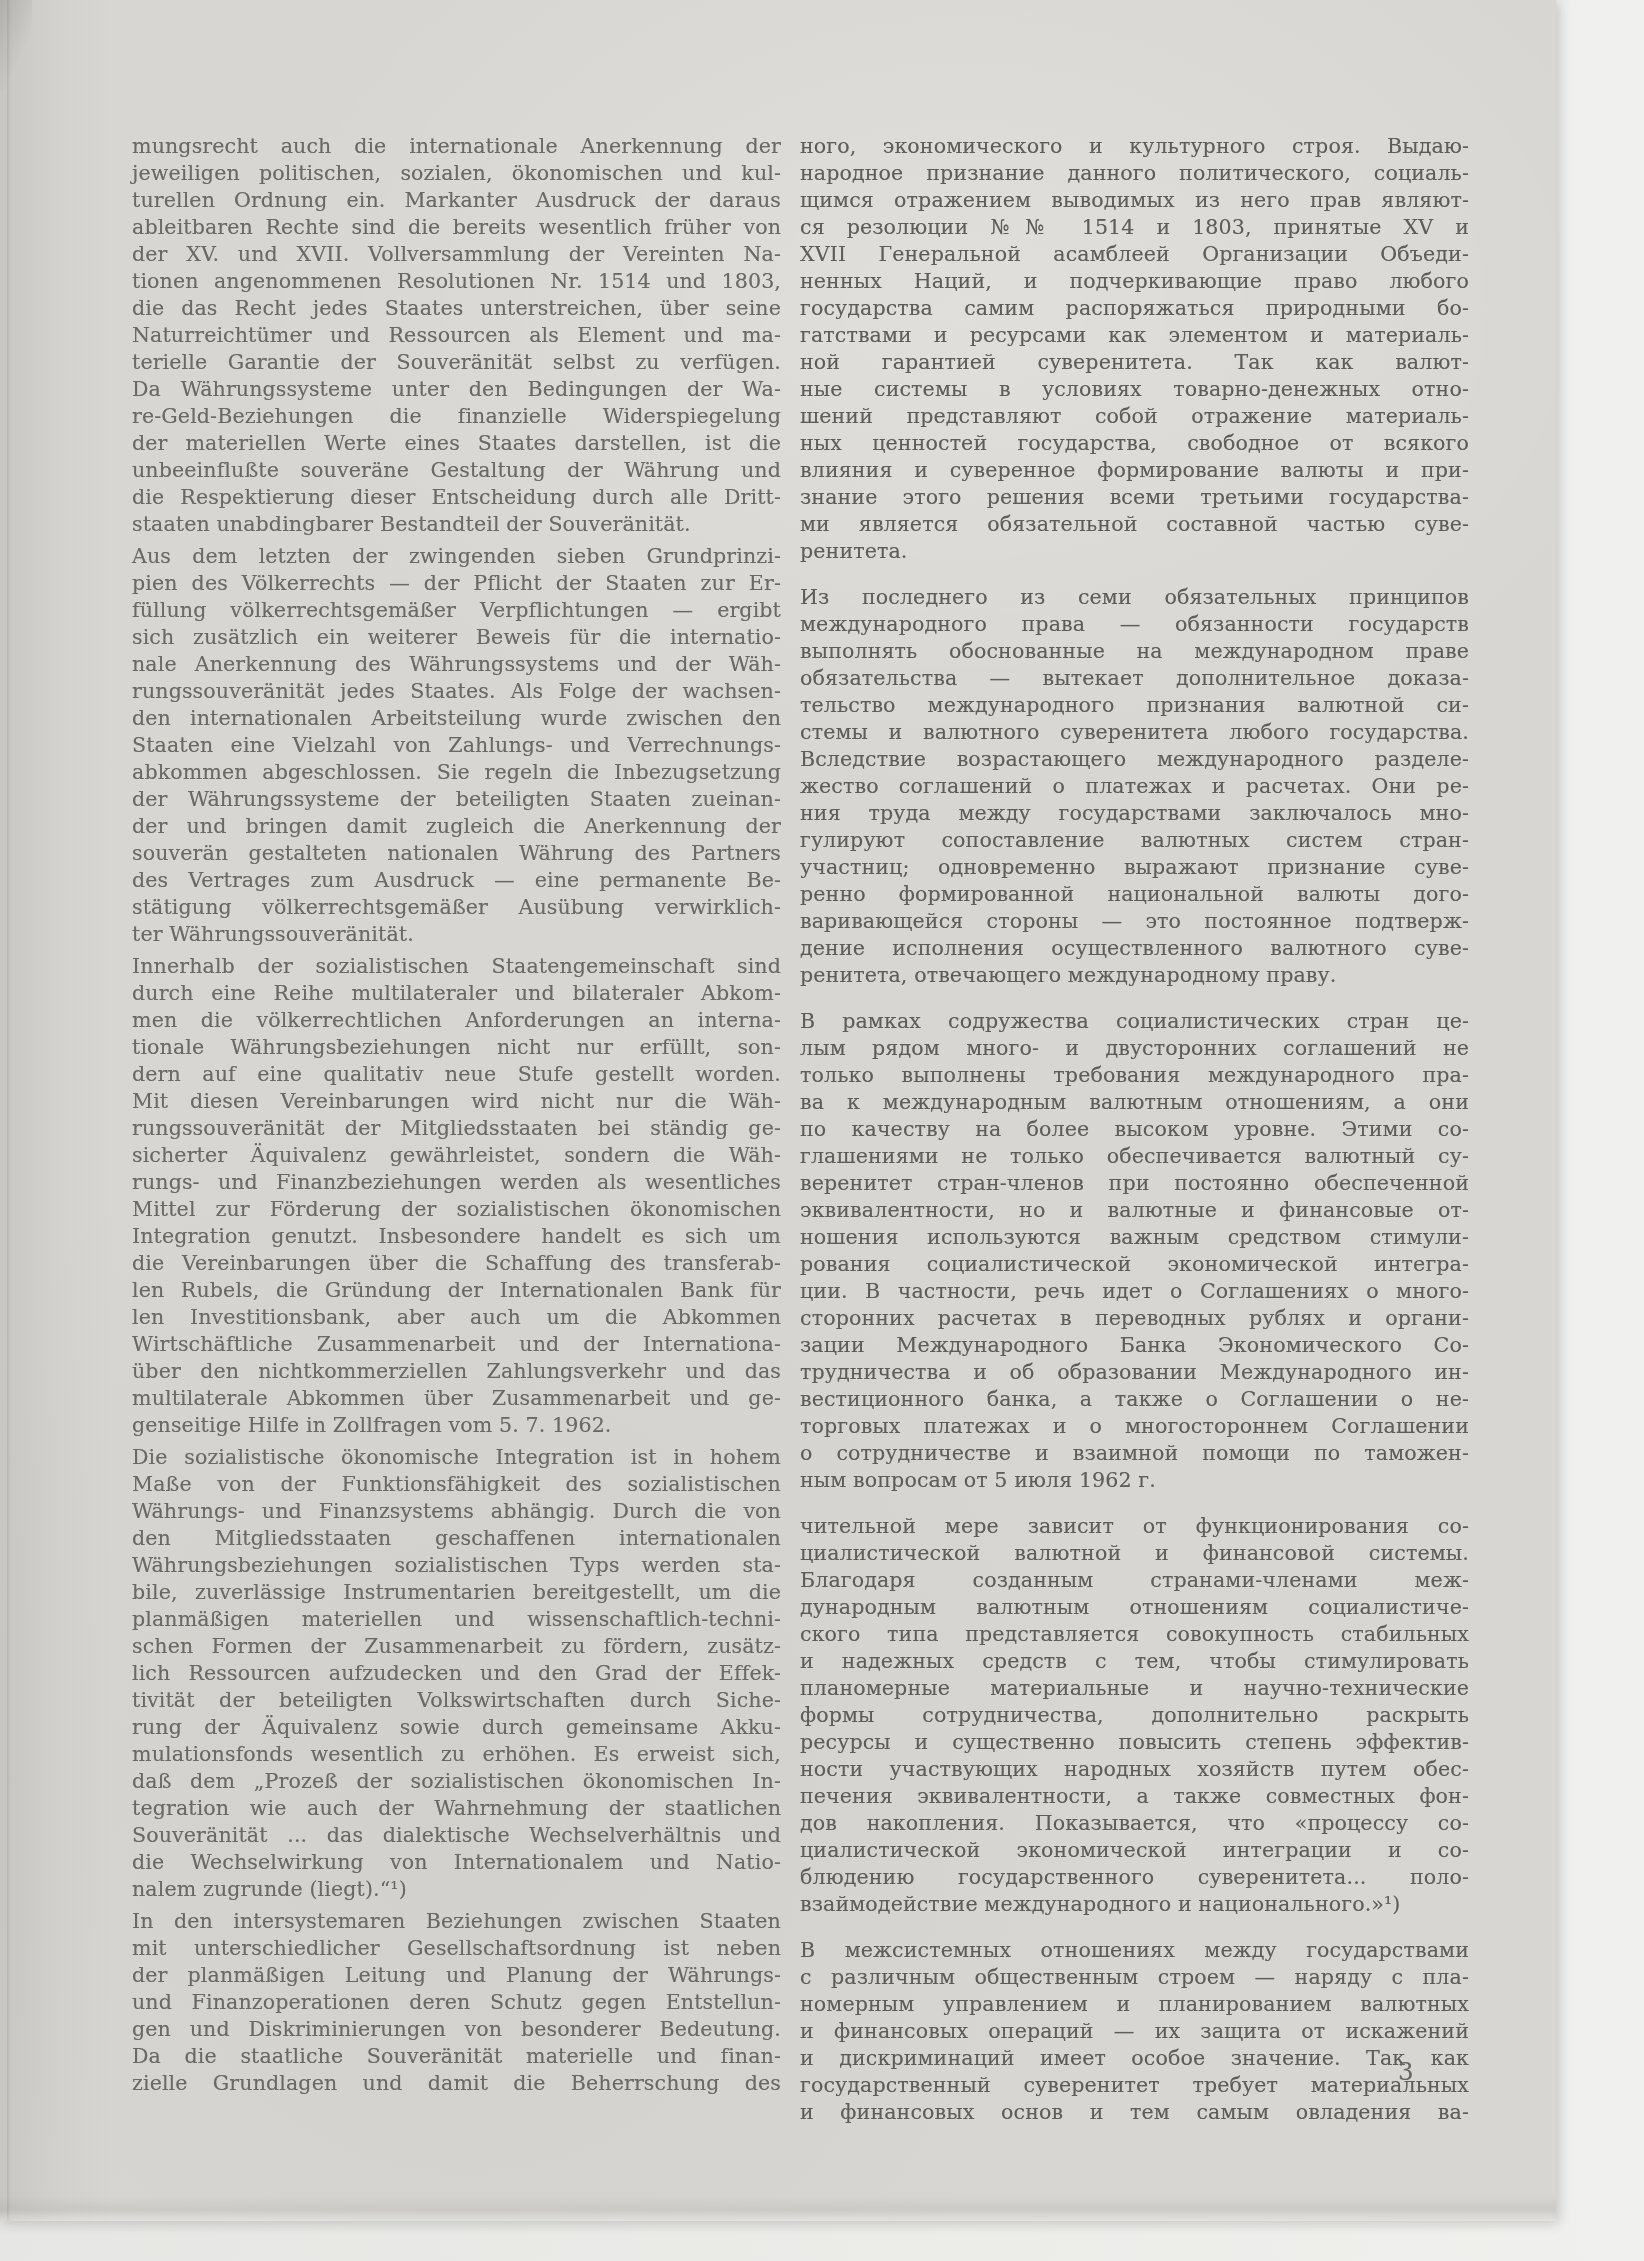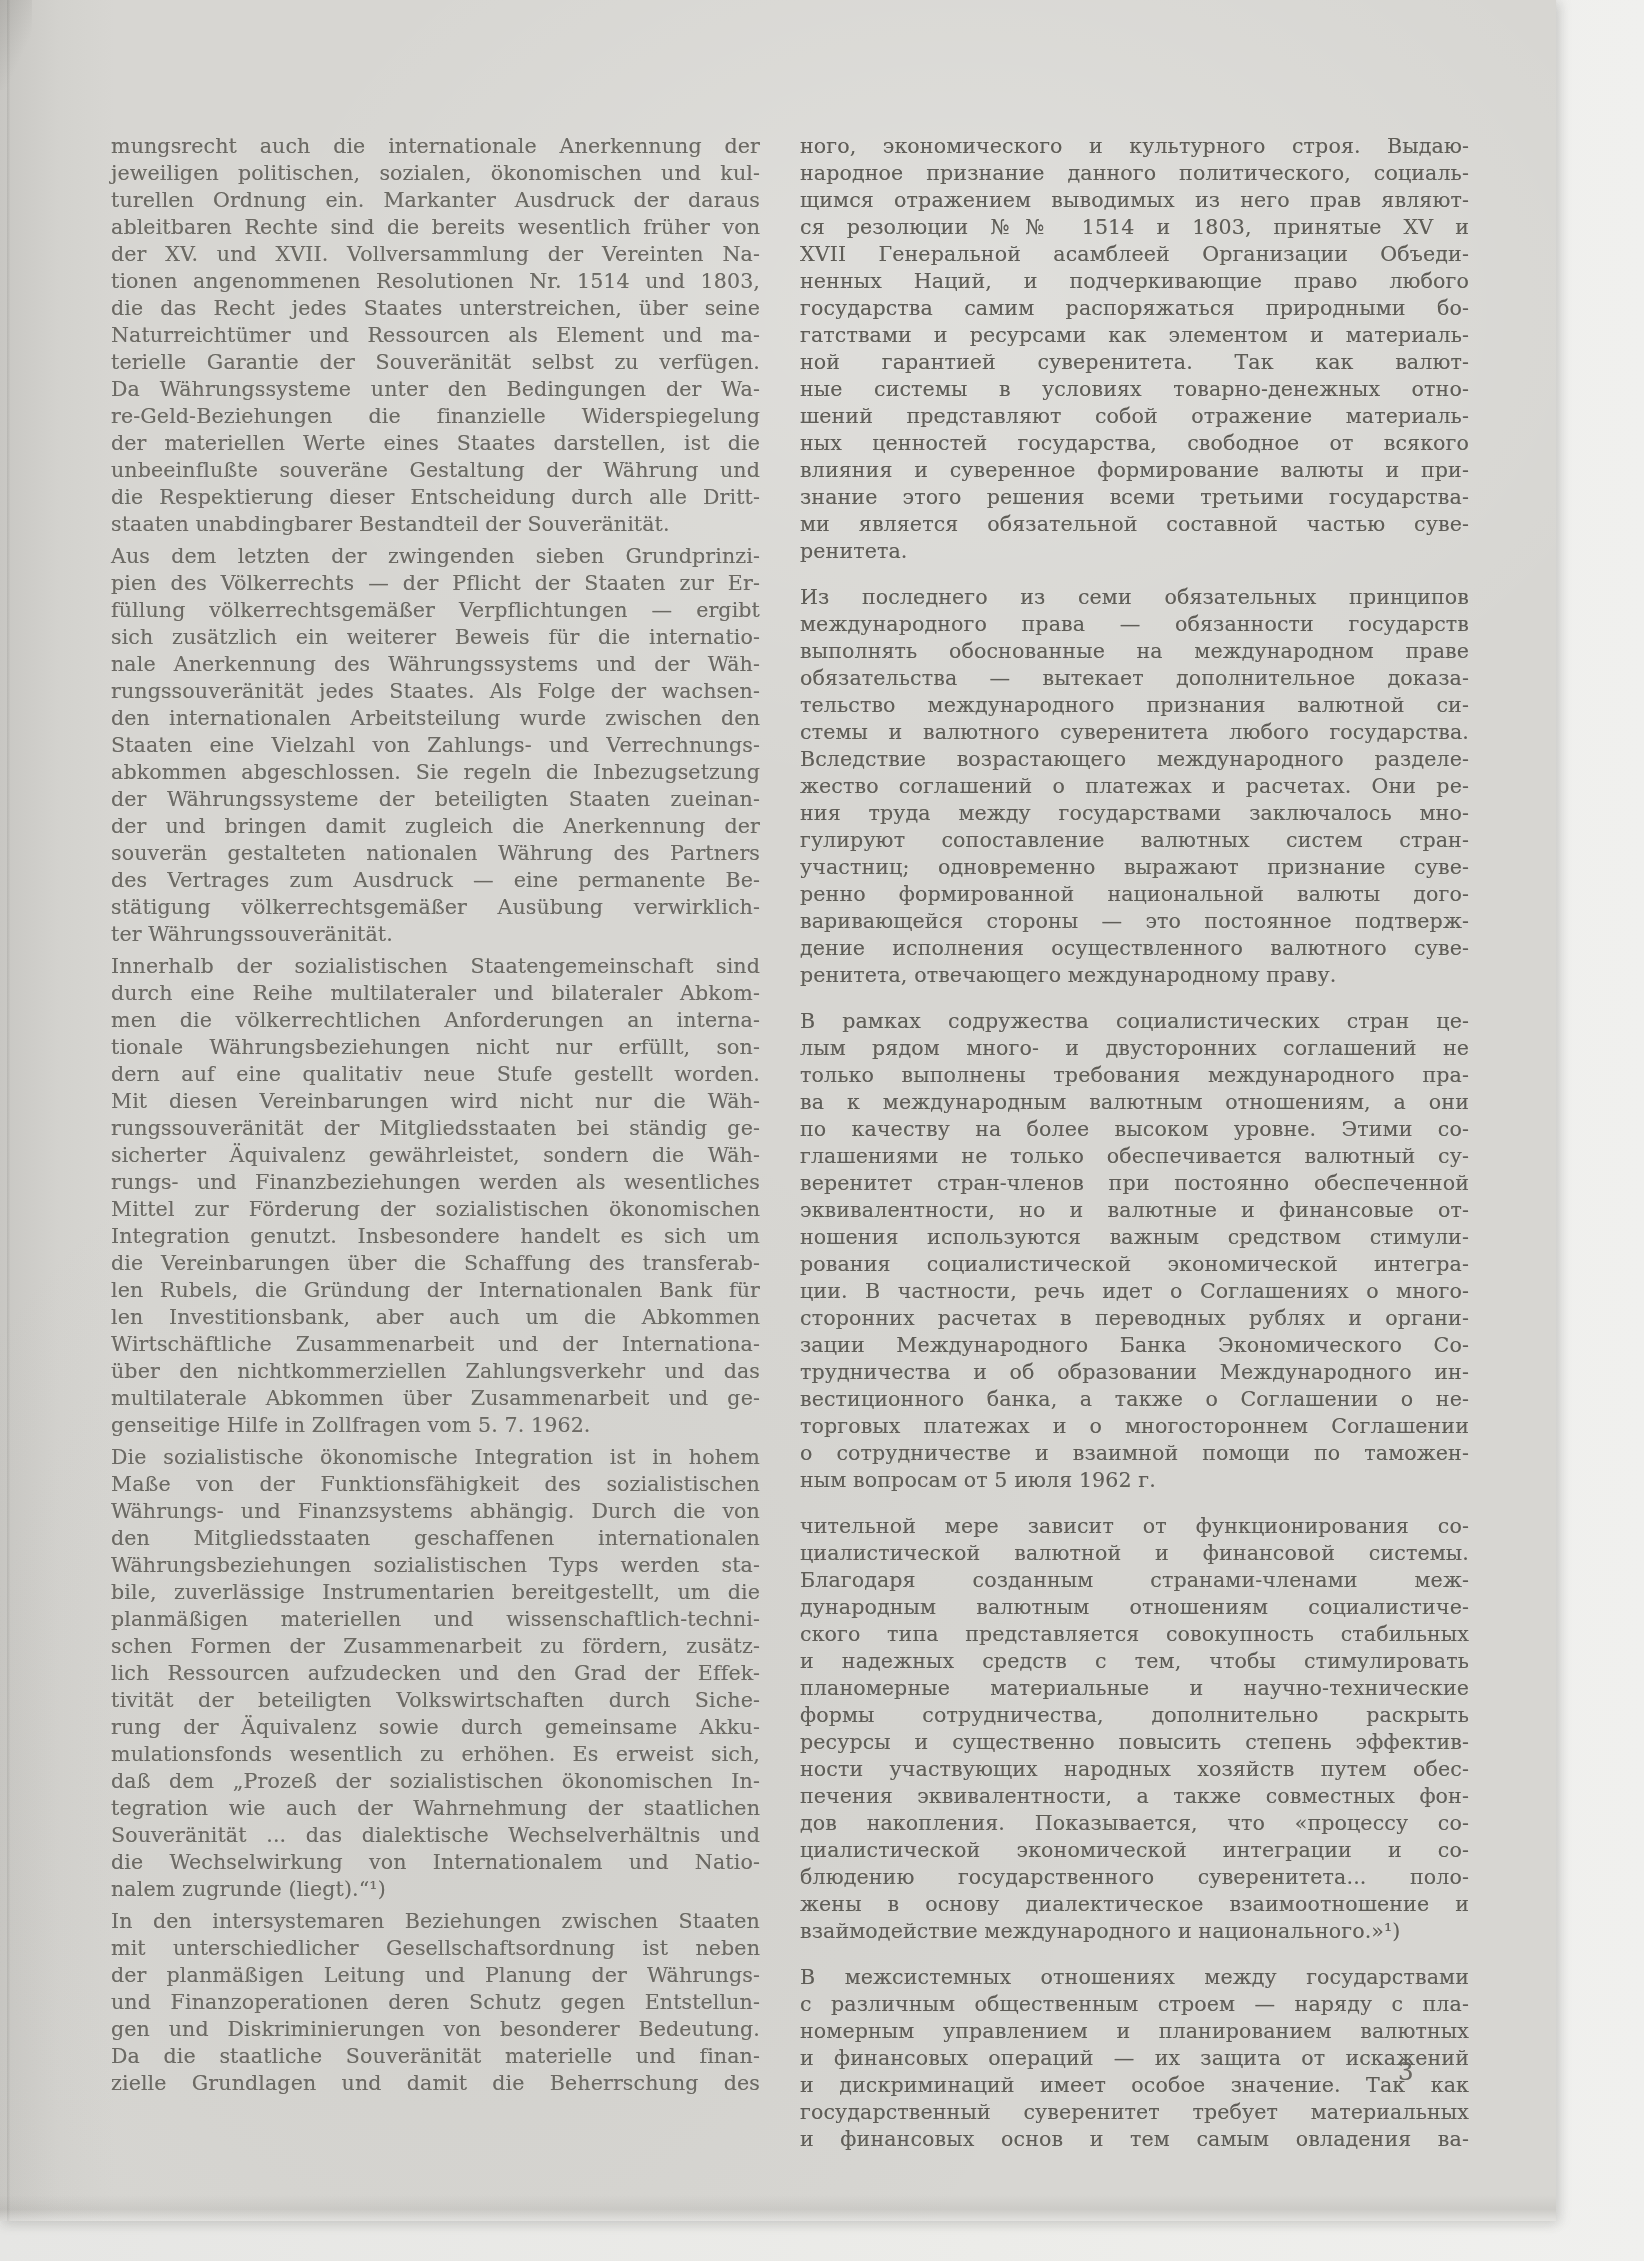--- a/index.html
+++ b/index.html
@@ -42,21 +42,21 @@
     background: linear-gradient(to bottom, rgba(255,255,255,0) 0%, rgba(104,102,98,0.10) 55%, rgba(255,255,255,0.30) 100%);
   }
   .columns { position: absolute; top: 133px; left: 0; right: 0; }
   .column {
     position: absolute;
     font-size: 20.6px;
     line-height: 27px;
     letter-spacing: 0.1px;
     text-shadow: 0 0 0.6px rgba(99,97,91,0.45);
   }
-  .column.german  { left: 111px;  width: 649px; color: #6b6963; }
+  .column.german  { left: 132px;  width: 649px; color: #6b6963; }
   .column.russian { left: 800px; width: 669px; color: #5f5d57; }
   .paragraph { margin: 0; }
   .german  .paragraph + .paragraph { margin-top: 5px; }
   .russian .paragraph + .paragraph { margin-top: 19px; }
   .line {
     text-align: justify;
     text-align-last: justify;
     white-space: normal;
   }
   .line.para-end { text-align-last: left; }
@@ -224,21 +224,20 @@
           <div class="line">ского типа представляется совокупность стабильных</div>
           <div class="line">и надежных средств с тем, чтобы стимулировать</div>
           <div class="line">планомерные материальные и научно-технические</div>
           <div class="line">формы сотрудничества, дополнительно раскрыть</div>
           <div class="line">ресурсы и существенно повысить степень эффектив-</div>
           <div class="line">ности участвующих народных хозяйств путем обес-</div>
           <div class="line">печения эквивалентности, а также совместных фон-</div>
           <div class="line">дов накопления. Показывается, что «процессу со-</div>
           <div class="line">циалистической экономической интеграции и со-</div>
           <div class="line">блюдению государственного суверенитета... поло-</div>
-          <div class="line">жены в основу диалектическое взаимоотношение и</div>
           <div class="line para-end">взаймодействие международного и национального.»¹)</div>
         </div>
         <div class="paragraph">
           <div class="line">В межсистемных отношениях между государствами</div>
           <div class="line">с различным общественным строем — наряду с пла-</div>
           <div class="line">номерным управлением и планированием валютных</div>
           <div class="line">и финансовых операций — их защита от искажений</div>
           <div class="line">и дискриминаций имеет особое значение. Так как</div>
           <div class="line">государственный суверенитет требует материальных</div>
           <div class="line">и финансовых основ и тем самым овладения ва-</div>

